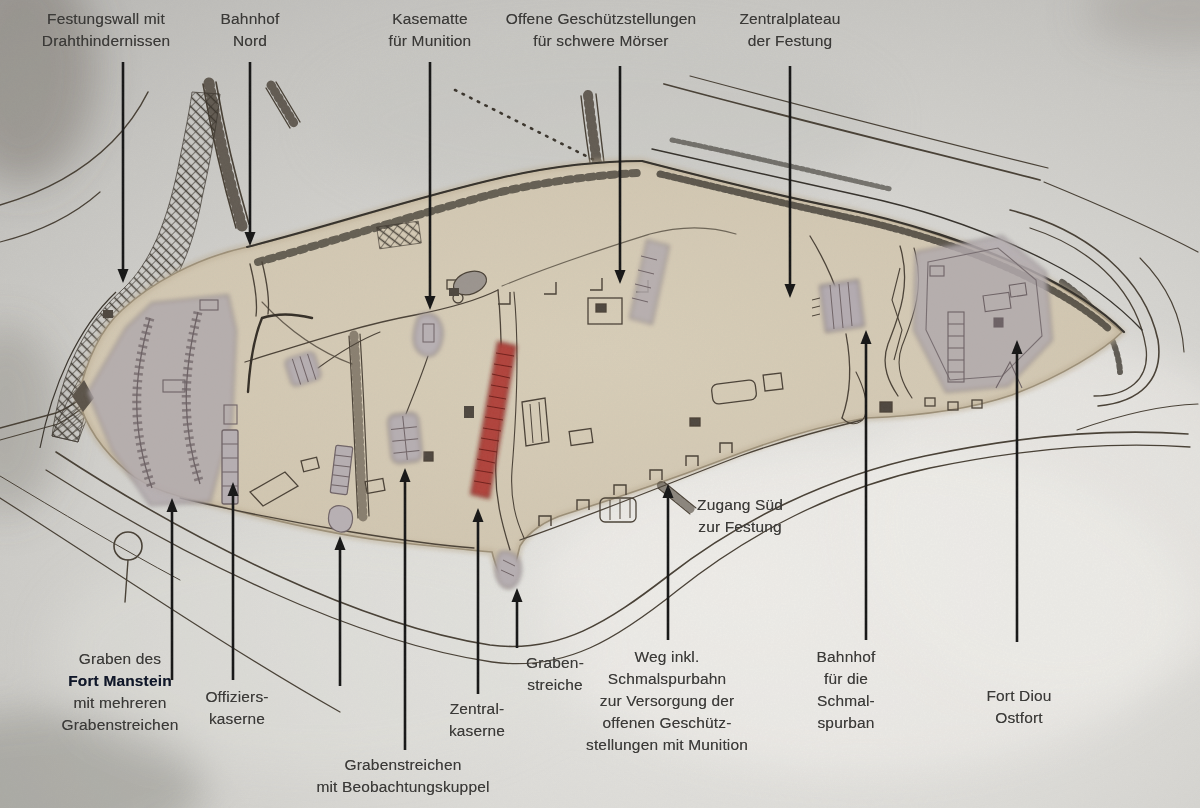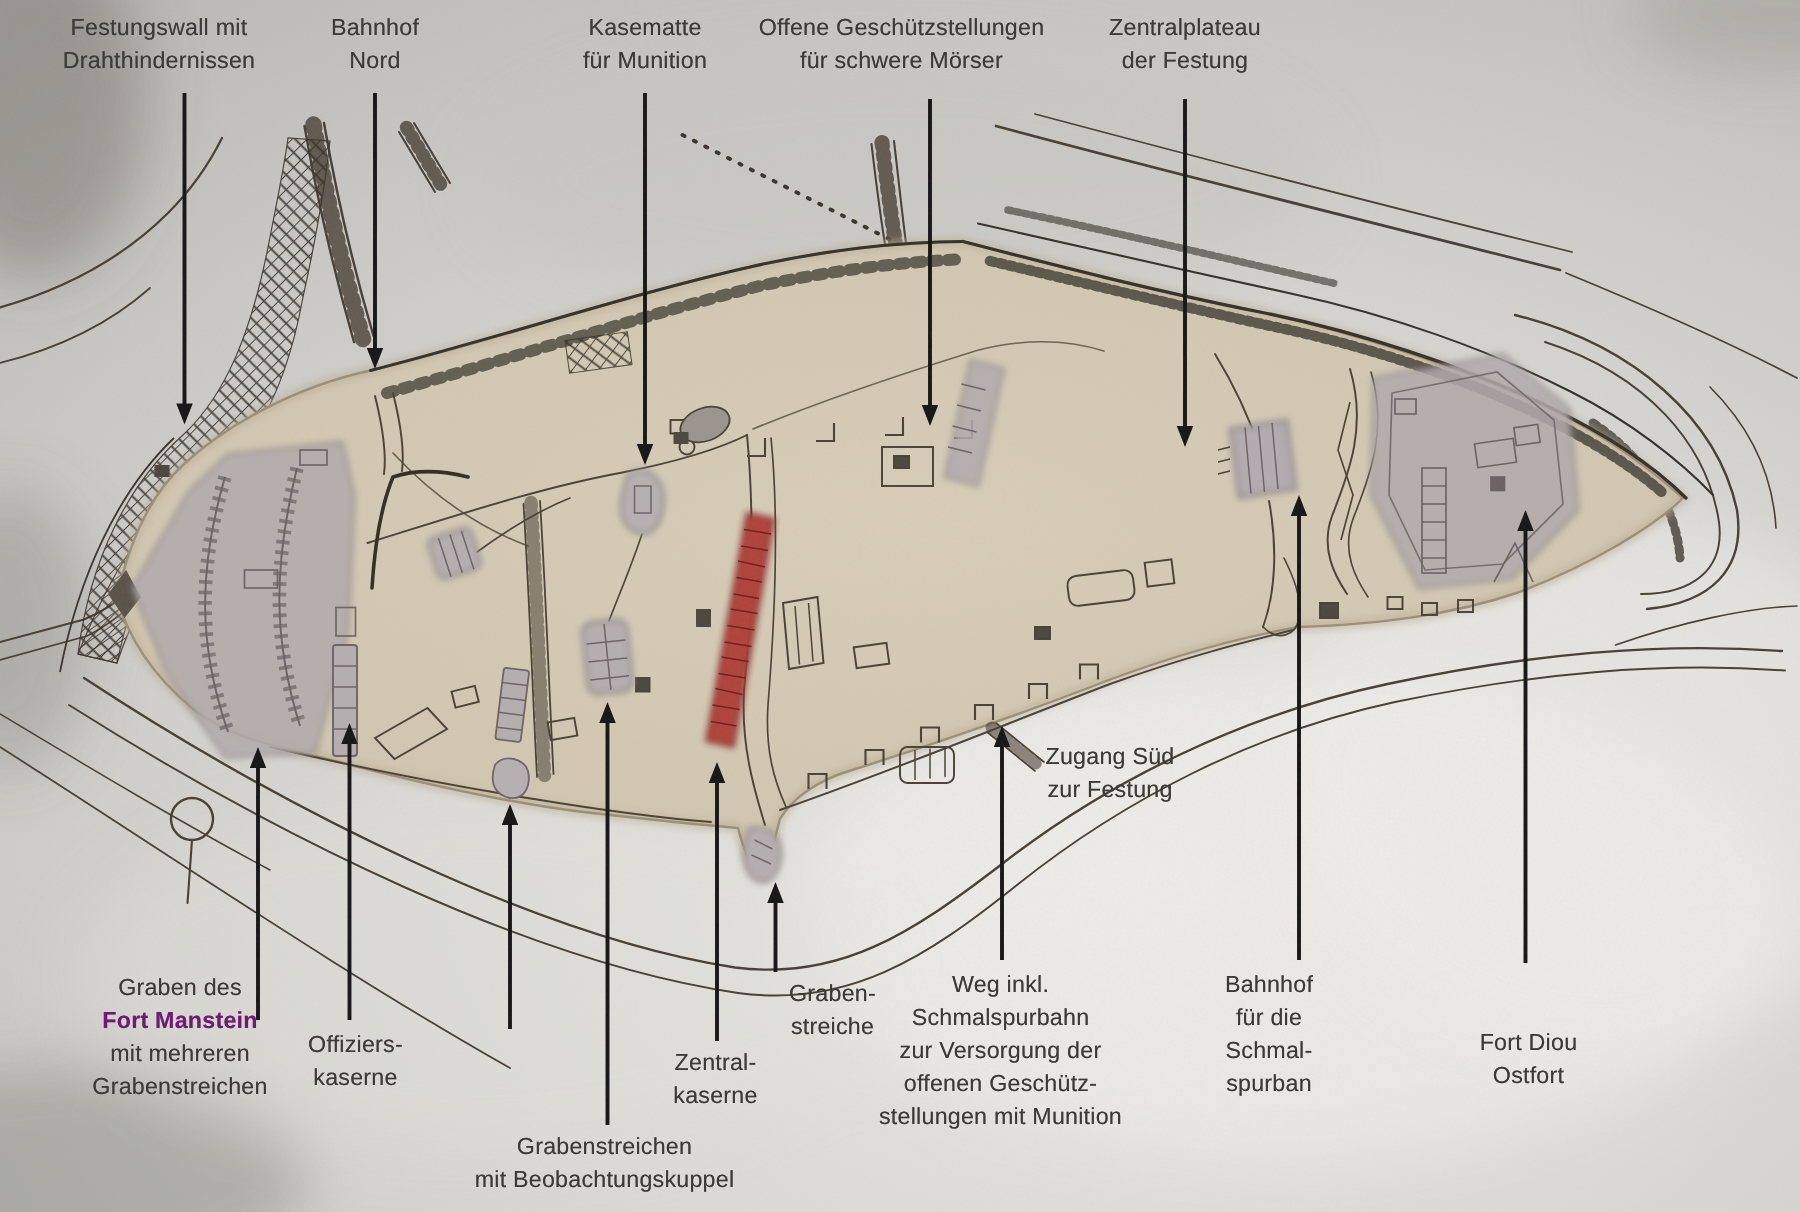--- a/index.html
+++ b/index.html
@@ -2,21 +2,21 @@
 <html><head>
 <meta charset="utf-8">
 <style>
   html,body{margin:0;padding:0;background:#b9b8b5;}
   .stage{position:relative;width:1200px;height:808px;overflow:hidden;
          font-family:Liberation Sans, sans-serif;}
   .stage svg{position:absolute;left:0;top:0;}
   .map-label{position:absolute;transform:translateX(-50%);text-align:center;
              color:#3b3a38;font-size:15.5px;line-height:22px;letter-spacing:.15px;
              white-space:nowrap;text-shadow:0 0 .4px rgba(60,58,56,.55);}
-  .map-label .b{font-weight:700;color:#701a75;}
+  .map-label .b{font-weight:700;color:#0f172a;}
 </style>
 </head>
 <body>
 
 <div class="stage">
 
 <svg width="1200" height="808" viewBox="0 0 1200 808">
   <defs>
     <radialGradient id="paperGrad" cx="0.62" cy="0.72" r="0.95">
       <stop offset="0" stop-color="#e9e8e4"></stop>

